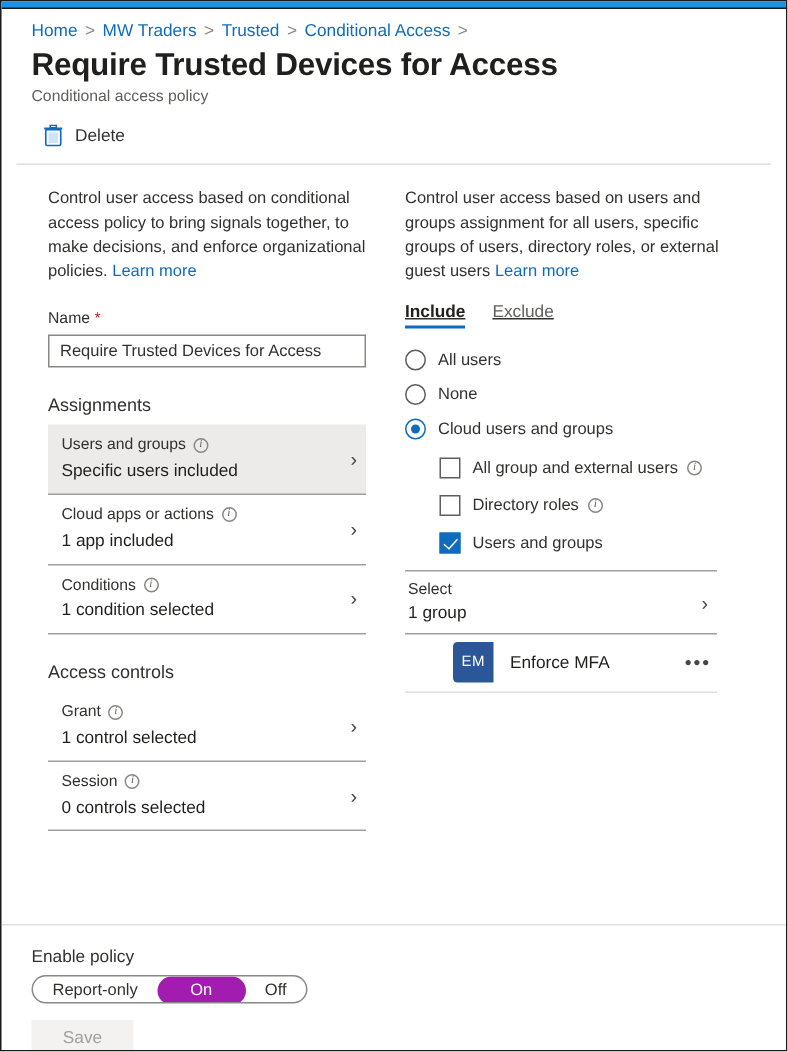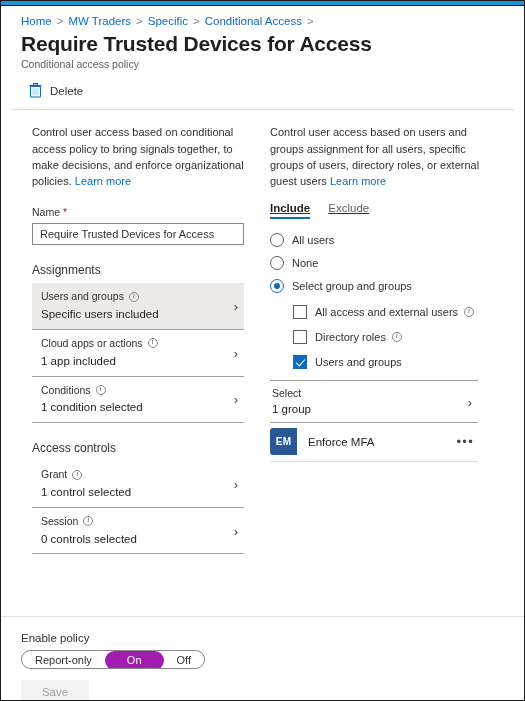--- a/index.html
+++ b/index.html
@@ -325,27 +325,28 @@
     padding: 5px 0 6px 0;
     border-bottom: 1px solid #e1dfdd;
     position: relative;
     cursor: pointer;
   }
   .avatar {
     width: 27px; height: 27px;
     background: #2b5797;
     color: #fff;
     font-size: 10px;
-    font-weight: bold;
+    font-weight: normal;
     display: flex;
     align-items: center;
     justify-content: center;
     border-radius: 3px 0 0 3px;
     flex: 0 0 auto;
     letter-spacing: 0.3px;
+    margin-left: 32px;
   }
   .group-name {
     font-size: 11.5px;
     color: #201f1e;
     flex: 1 1 auto;
   }
   .more-dots {
     color: #484644;
     font-size: 13px;
     letter-spacing: 1.3px;
@@ -405,21 +406,21 @@
 </head>
 <body>
 
 <div class="window">
 
   <div class="titlebar-strip"></div>
 
   <div class="content-area">
 
     <div class="breadcrumb">
-      <span class="crumb">Home</span><span class="crumb-sep">&gt;</span><span class="crumb">MW Traders</span><span class="crumb-sep">&gt;</span><span class="crumb">Specific</span><span class="crumb-sep">&gt;</span><span class="crumb">Conditional Access</span><span class="crumb-sep">&gt;</span>
+      <span class="crumb">Home</span><span class="crumb-sep">&gt;</span><span class="crumb">MW Traders</span><span class="crumb-sep">&gt;</span><span class="crumb">Trusted</span><span class="crumb-sep">&gt;</span><span class="crumb">Conditional Access</span><span class="crumb-sep">&gt;</span>
     </div>
 
     <div class="page-title">Require Trusted Devices for Access</div>
     <div class="page-subtitle">Conditional access policy</div>
 
     <div class="commandbar">
       <div class="cmd-item">
         <span class="trash-icon">
           <svg width="13" height="15" viewBox="0 0 13 15">
             <rect x="1.5" y="3.5" width="10" height="10.5" rx="1" fill="none" stroke="#0f6cbd" stroke-width="1.1"></rect>
@@ -511,28 +512,28 @@
         <div class="radio-row">
           <span class="radio"></span>
           <span class="radio-label">All users</span>
         </div>
         <div class="radio-row">
           <span class="radio"></span>
           <span class="radio-label">None</span>
         </div>
         <div class="radio-row">
           <span class="radio checked"></span>
-          <span class="radio-label">Select group and groups</span>
+          <span class="radio-label">Cloud users and groups</span>
         </div>
 
         <div class="checks">
           <div class="check-row">
             <span class="checkbox"></span>
             <span class="check-label">
-              <span>All access and external users</span>
+              <span>All group and external users</span>
               <span class="info-icon"></span>
             </span>
           </div>
           <div class="check-row">
             <span class="checkbox"></span>
             <span class="check-label">
               <span>Directory roles</span>
               <span class="info-icon"></span>
             </span>
           </div>

